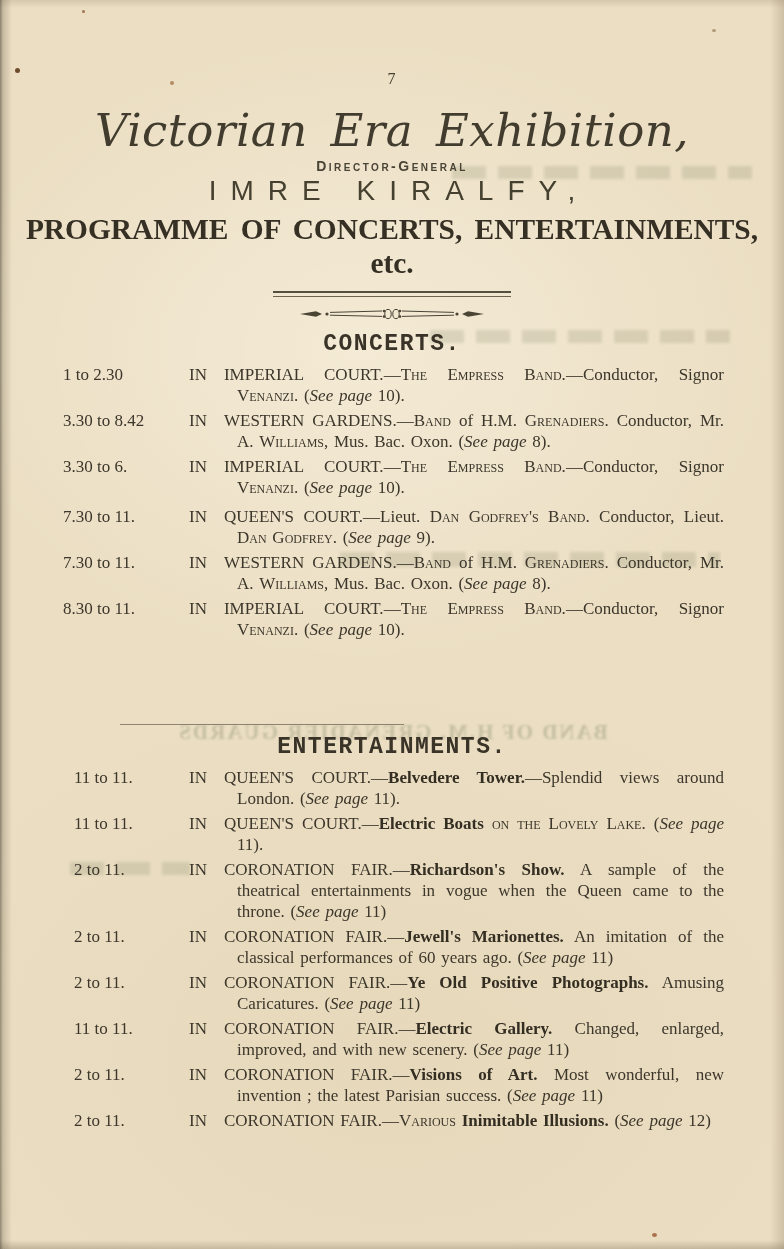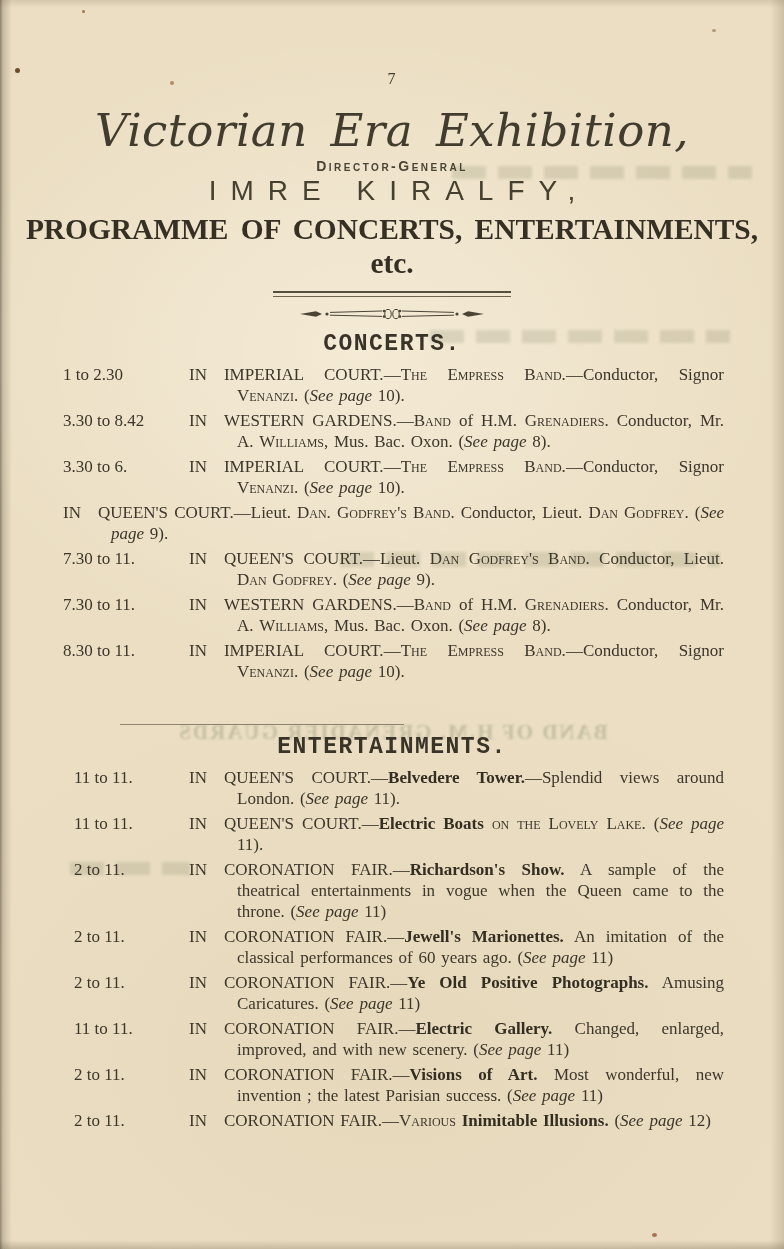--- a/index.html
+++ b/index.html
@@ -160,21 +160,20 @@
         </div>
         <div class="row">
           <span class="time">3.30 to 8.42</span>
           <div class="entry-body"><span class="in-word">IN</span><span>WESTERN GARDENS.</span><span>—</span><span class="sg-sc">Band</span><span> of H.M. </span><span class="sg-sc">Grenadiers</span><span>. Conductor, Mr. A. </span><span class="sg-sc">Williams</span><span>, Mus. Bac. Oxon. (</span><span class="sg-it">See page</span><span> 8).</span></div>
         </div>
         <div class="row">
           <span class="time">3.30 to 6.</span>
           <div class="entry-body"><span class="in-word">IN</span><span>IMPERIAL COURT.</span><span>—</span><span class="sg-sc">The Empress Band.</span><span>—Conductor, Signor </span><span class="sg-sc">Venanzi</span><span>. (</span><span class="sg-it">See page</span><span> 10).</span></div>
         </div>
         <div class="row">
-          <div class="entry-body"><span class="in-word">IN</span><span>QUEEN'S COURT.</span><span>—Lieut. </span><span class="sg-sc">Dan. Godfrey's Band</span><span>. Conductor, Lieut. </span><span class="sg-sc">Dan Godfrey</span><span>. (</span><span class="sg-it">See page</span><span> 9).</span></div>
         </div>
         <div class="row">
           <span class="time">7.30 to 11.</span>
           <div class="entry-body"><span class="in-word">IN</span><span>QUEEN'S COURT.</span><span>—Lieut. </span><span class="sg-sc">Dan Godfrey's Band</span><span>. Conductor, Lieut. </span><span class="sg-sc">Dan Godfrey</span><span>. (</span><span class="sg-it">See page</span><span> 9).</span></div>
         </div>
         <div class="row">
           <span class="time">7.30 to 11.</span>
           <div class="entry-body"><span class="in-word">IN</span><span>WESTERN GARDENS.</span><span>—</span><span class="sg-sc">Band</span><span> of H.M. </span><span class="sg-sc">Grenadiers</span><span>. Conductor, Mr. A. </span><span class="sg-sc">Williams</span><span>, Mus. Bac. Oxon. (</span><span class="sg-it">See page</span><span> 8).</span></div>
         </div>
         <div class="row">

